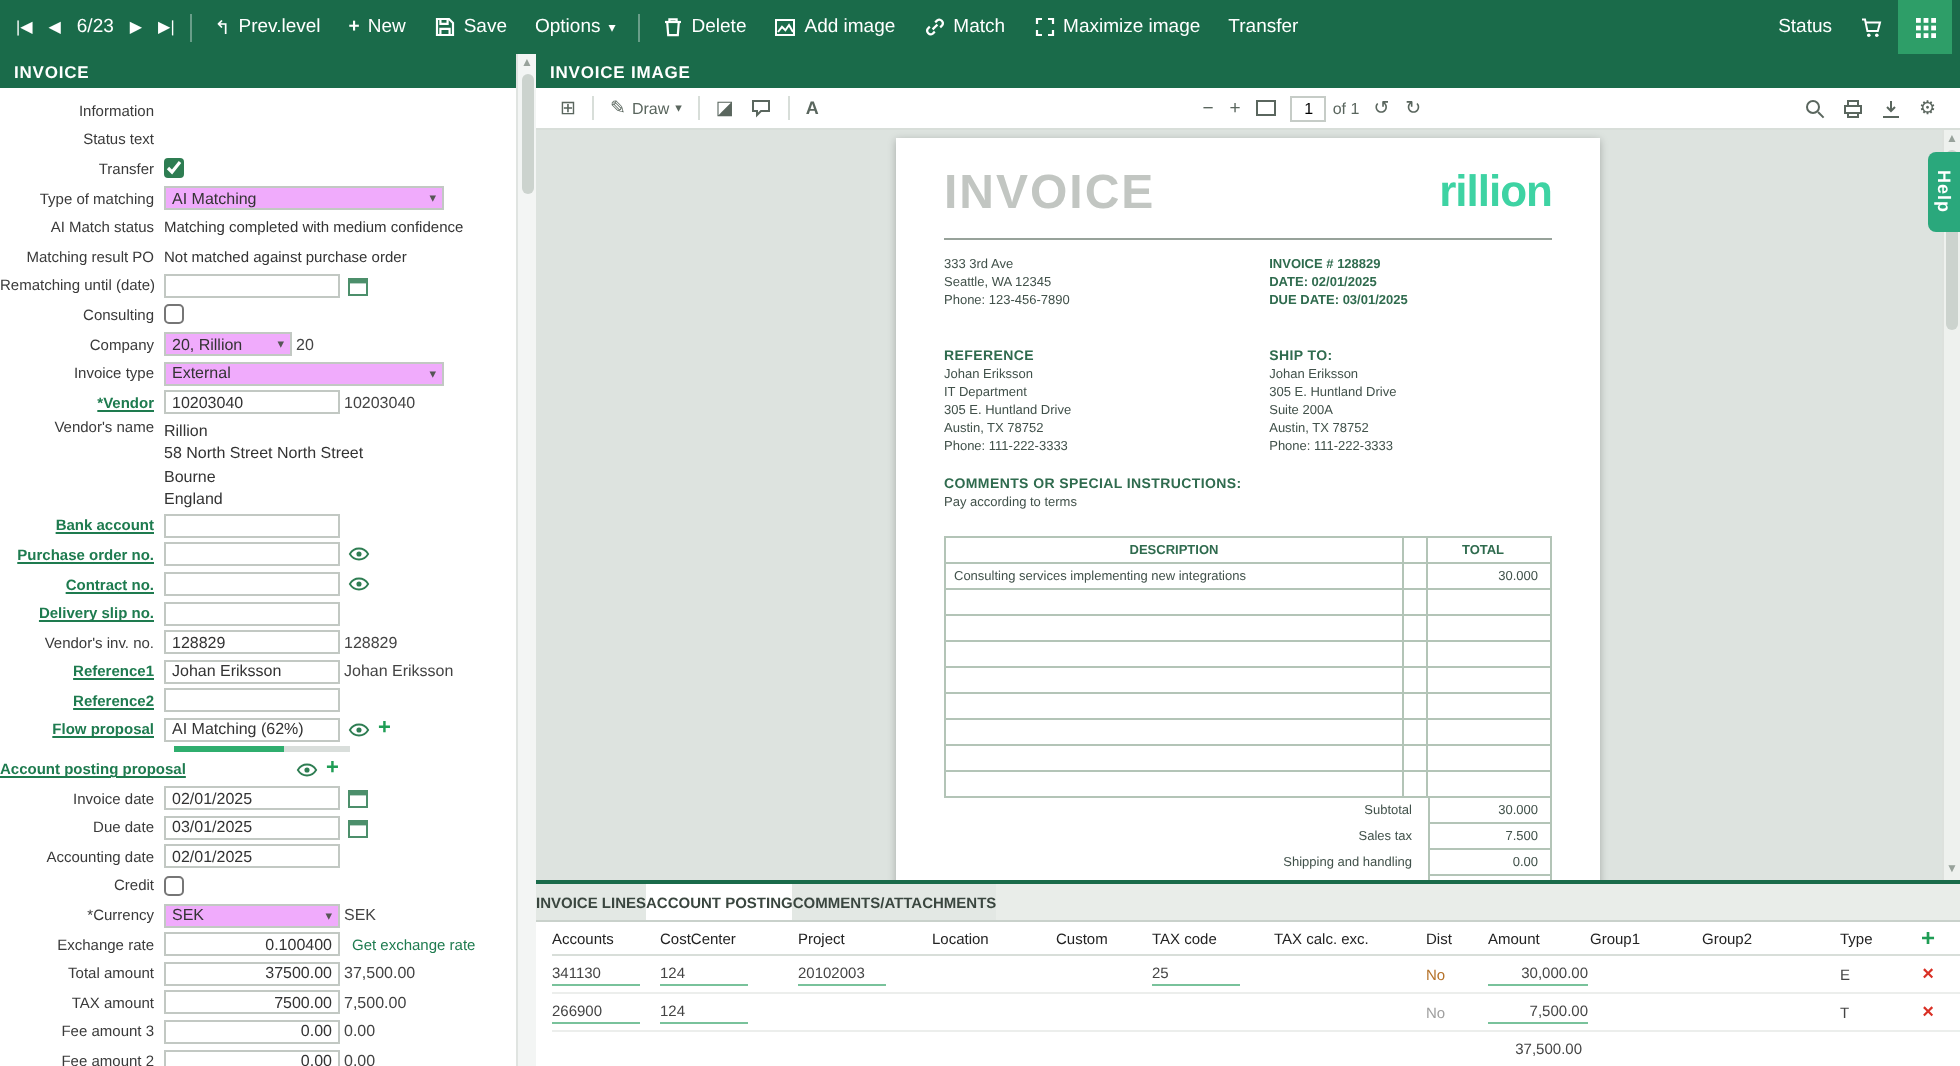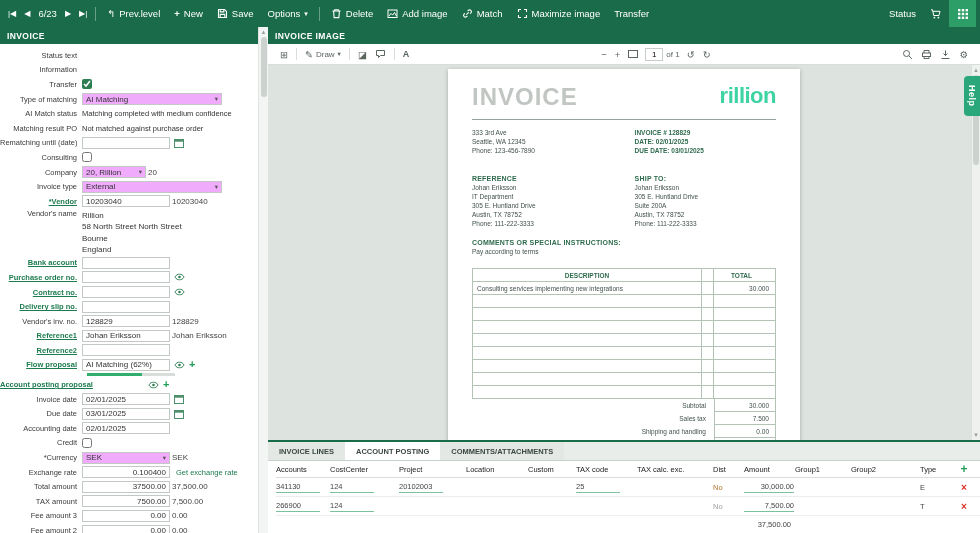--- a/index.html
+++ b/index.html
@@ -82,21 +82,21 @@
   .doc-table th.amt { text-align: center; }
   .doc-table .midcol { width: 12px; }
   .doc-totals { display: grid; grid-template-columns: 1fr 62px; }
   .doc-totals .tlabel { text-align: right; padding-right: 8px; font-size: 6.5px; color: #41514a; height: 13px; display: flex; align-items: center; justify-content: flex-end; }
   .doc-totals .tval { border: 1px solid #b3c4b7; border-top: 0; height: 13px; font-size: 6.5px; color: #41514a; text-align: right; padding-right: 6px; display: flex; align-items: center; justify-content: flex-end; }
   .doc-totals .big { font-weight: bold; color: #2f6b4e; font-size: 7px; }
 
   
   .bottom-panel { flex: none; border-top: 2px solid #1a6b4a; background: #fff; }
   .tabs { display: flex; height: 19px; background: #e9ede9; border-bottom: 1px solid #c9d1cb; }
-  .tab { padding: 0 11px; font-size: 7.5px; font-weight: bold; color: #3a463f; display: flex; align-items: center; border-right: 1px solid #c9d1cb; background: #e3e8e4; border: none; }
+  .tab { padding: 0 0; font-size: 7.5px; font-weight: bold; color: #3a463f; display: flex; align-items: center; border-right: 1px solid #c9d1cb; background: #e3e8e4; border: none; }
   .tab.active { background: #fff; }
   .btable { padding: 0 0 0 8px; }
   .brow { display: grid; grid-template-columns: 54px 69px 67px 62px 48px 61px 76px 31px 51px 56px 69px 28px 1fr; align-items: center; height: 19px; border-bottom: 1px solid #eceeec; }
   .brow.head { height: 17px; border-bottom: 1px solid #d8ded9; }
   .bhc { font-size: 7.5px; color: #222; }
   .bc { font-size: 7.5px; color: #444; }
   .bc.right { text-align: right; padding-right: 4px; }
   .uline { display: inline-block; border-bottom: 1px solid #79c29b; padding-bottom: 1px; min-width: 44px; }
   .uline.num { min-width: 50px; text-align: right; }
   .dist1 { color: #b5722a; }
@@ -227,24 +227,24 @@
 
 <div class="main">
 
   <aside class="left-panel">
     <div class="panel-header">
         <span>INVOICE</span>
       </div>
     <div class="form">
 
       <div class="frow">
+          <span class="flabel">Information</span>
+        </div>
+      <div class="frow">
           <span class="flabel">Status text</span>
-        </div>
-      <div class="frow">
-          <span class="flabel">Information</span>
         </div>
 
       <div class="frow">
         <span class="flabel">Transfer</span>
         <input type="checkbox" class="cb" checked="" style="">
       </div>
 
       <div class="frow">
         <span class="flabel">Type of matching</span>
         <div class="fsel w140">

